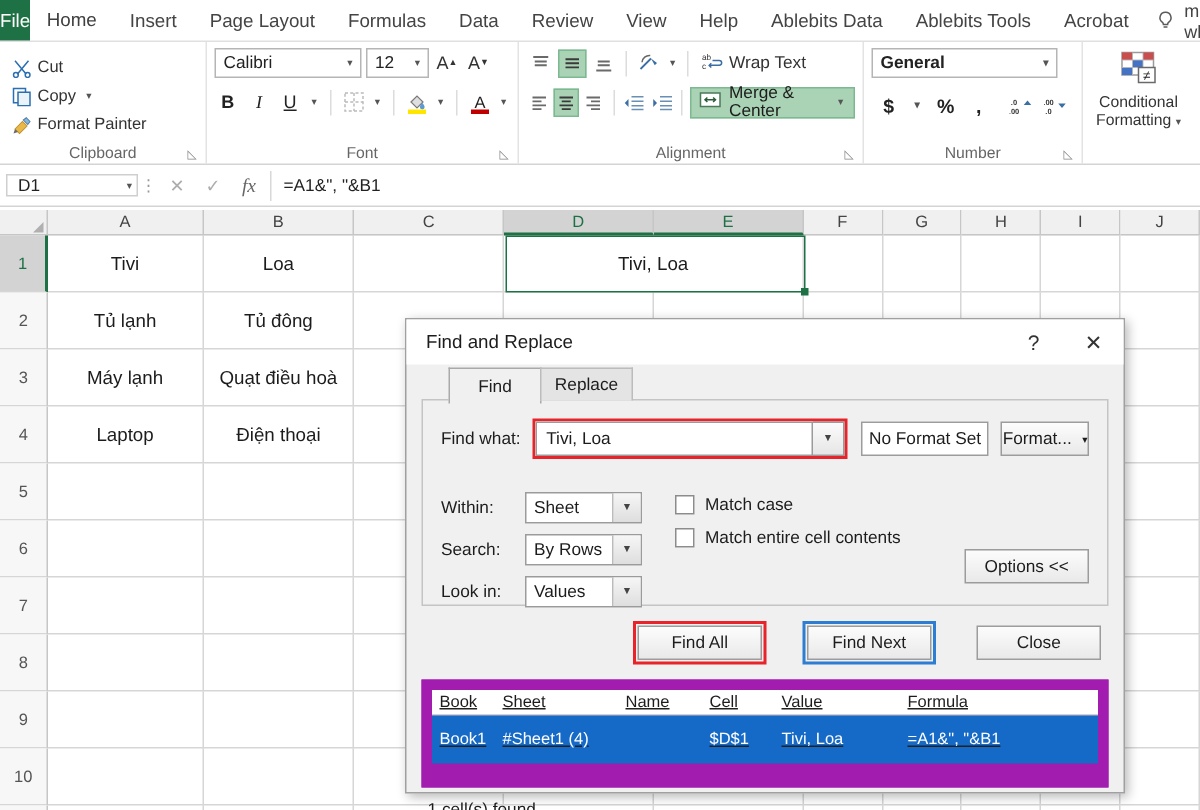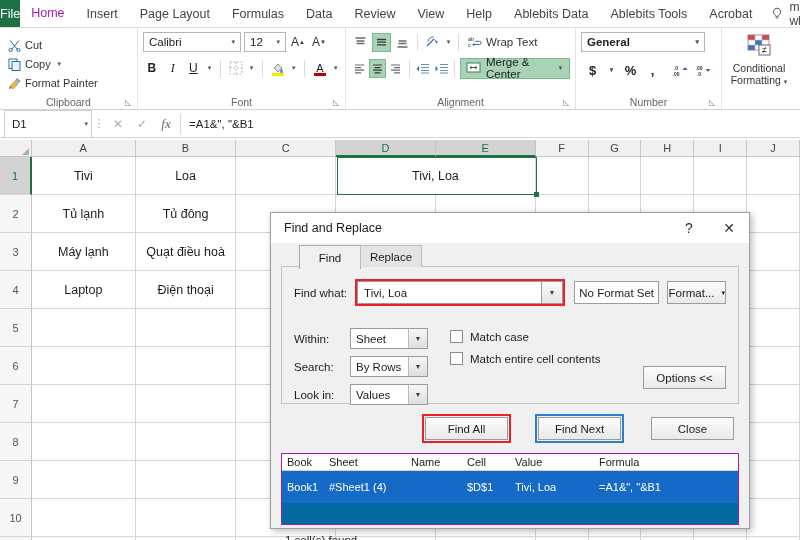--- a/index.html
+++ b/index.html
@@ -11,21 +11,21 @@
     position:relative;
   }
 
   
   .tabbar { height:28px; background:#fff; display:flex; align-items:stretch;
             border-bottom:1px solid #e0e0e0; position:relative; }
   .tab-file { background:#1e7145; color:#fff; width:52px; display:flex;
               align-items:center; justify-content:center; font-size:12.5px; }
   .tab { display:flex; align-items:center; padding:0 11px; font-size:12.5px;
          color:#444; white-space:nowrap; }
-  .tab.active { color:#a21caf; border-bottom:2px solid transparent; }
+  .tab.active { color:#404040; border-bottom:2px solid transparent; }
   .tellme { display:flex; align-items:center; gap:6px; padding-left:8px; color:#444; }
   .bulb { width:12px; height:14px; position:relative; }
   .bulb svg { display:block; }
 
   
   .ribbon { height:82px; background:#fff; border-bottom:1px solid #d4d4d4;
             display:flex; align-items:stretch; position:relative; }
   .grp { position:relative; display:flex; flex-direction:column;
          border-right:1px solid #e3e3e3; padding:3px 5px 0 5px; }
   .grp-label { position:absolute; bottom:1px; left:0; right:0; text-align:center;
@@ -90,21 +90,21 @@
   .cfgrp { width:74px; border-right:none; }
   .cfbody { display:flex; flex-direction:column; align-items:center;
             justify-content:flex-start; flex:1; padding-top:3px; }
   .cfico { width:30px; height:26px; position:relative; }
   .cflbl { font-size:10.5px; color:#333; text-align:center; line-height:12px;
            margin-top:2px; }
 
   
   .fbar { height:28px; display:flex; align-items:center; gap:0;
           border-bottom:1px solid #d4d4d4; background:#fff; padding:0 4px; }
-  .namebox { width:88px; height:28px; border:1px solid #cfcfcf; display:flex;
+  .namebox { width:88px; height:15px; border:1px solid #cfcfcf; display:flex;
              align-items:center; justify-content:space-between; padding:0 3px 0 7px;
              font-size:11.5px; }
   .vdots { width:14px; text-align:center; color:#999; font-size:11px; }
   .fb-btns { display:flex; align-items:center; gap:0; }
   .fb-ic { width:24px; height:20px; display:flex; align-items:center;
            justify-content:center; color:#adadad; font-size:12px; }
   .fb-ic.fx { color:#666; font-style:italic; font-family:"Liberation Serif",serif;
               font-size:13px; }
   .fb-input { flex:1; height:20px; display:flex; align-items:center;
               padding-left:8px; font-size:11.5px; color:#222;
@@ -188,22 +188,22 @@
              padding-top:2px; }
   .cbx { display:flex; align-items:center; gap:7px; font-size:11.5px; color:#1c1c1c; }
   .cbx .box { width:13px; height:13px; border:1px solid #8c8c8c; background:#fff; }
   .optbtn { position:absolute; right:12px; bottom:14px; width:83px; }
   .dlg-btnrow { display:flex; justify-content:flex-end; align-items:center;
                 gap:24px; margin-top:10px; padding-right:2px; }
   .hl-red { border:2.5px solid #e8232a; padding:1px; }
   .hl-blue { border:2px solid #2d7dd2; padding:1px; }
   .hl-pad { padding:3px; }
   .wbtn { width:83px; }
-  .results { margin-top:10px; border:1px solid #a21caf; background:#0369a1;
-             height:72px; }
+  .results { margin-top:10px; border:7px solid #a21caf; background:#a21caf;
+             height:72px;text-decoration:underline; }
   .res-hdr { display:flex; height:17px; border-bottom:1px solid #d2d2d2;
              background:#fff; }
   .res-hdr div { font-size:11px; color:#1c1c1c; padding-left:5px;
                  display:flex; align-items:center; }
   .res-row { display:flex; height:32px; background:#1569c7; }
   .res-row div { font-size:11px; color:#fff; padding-left:5px;
                  display:flex; align-items:center; overflow:hidden;
                  white-space:nowrap; }
   .c-book{width:42px}.c-sheet{width:82px}.c-name{width:56px}
   .c-cell{width:48px}.c-val{width:84px}.c-form{flex:1}

